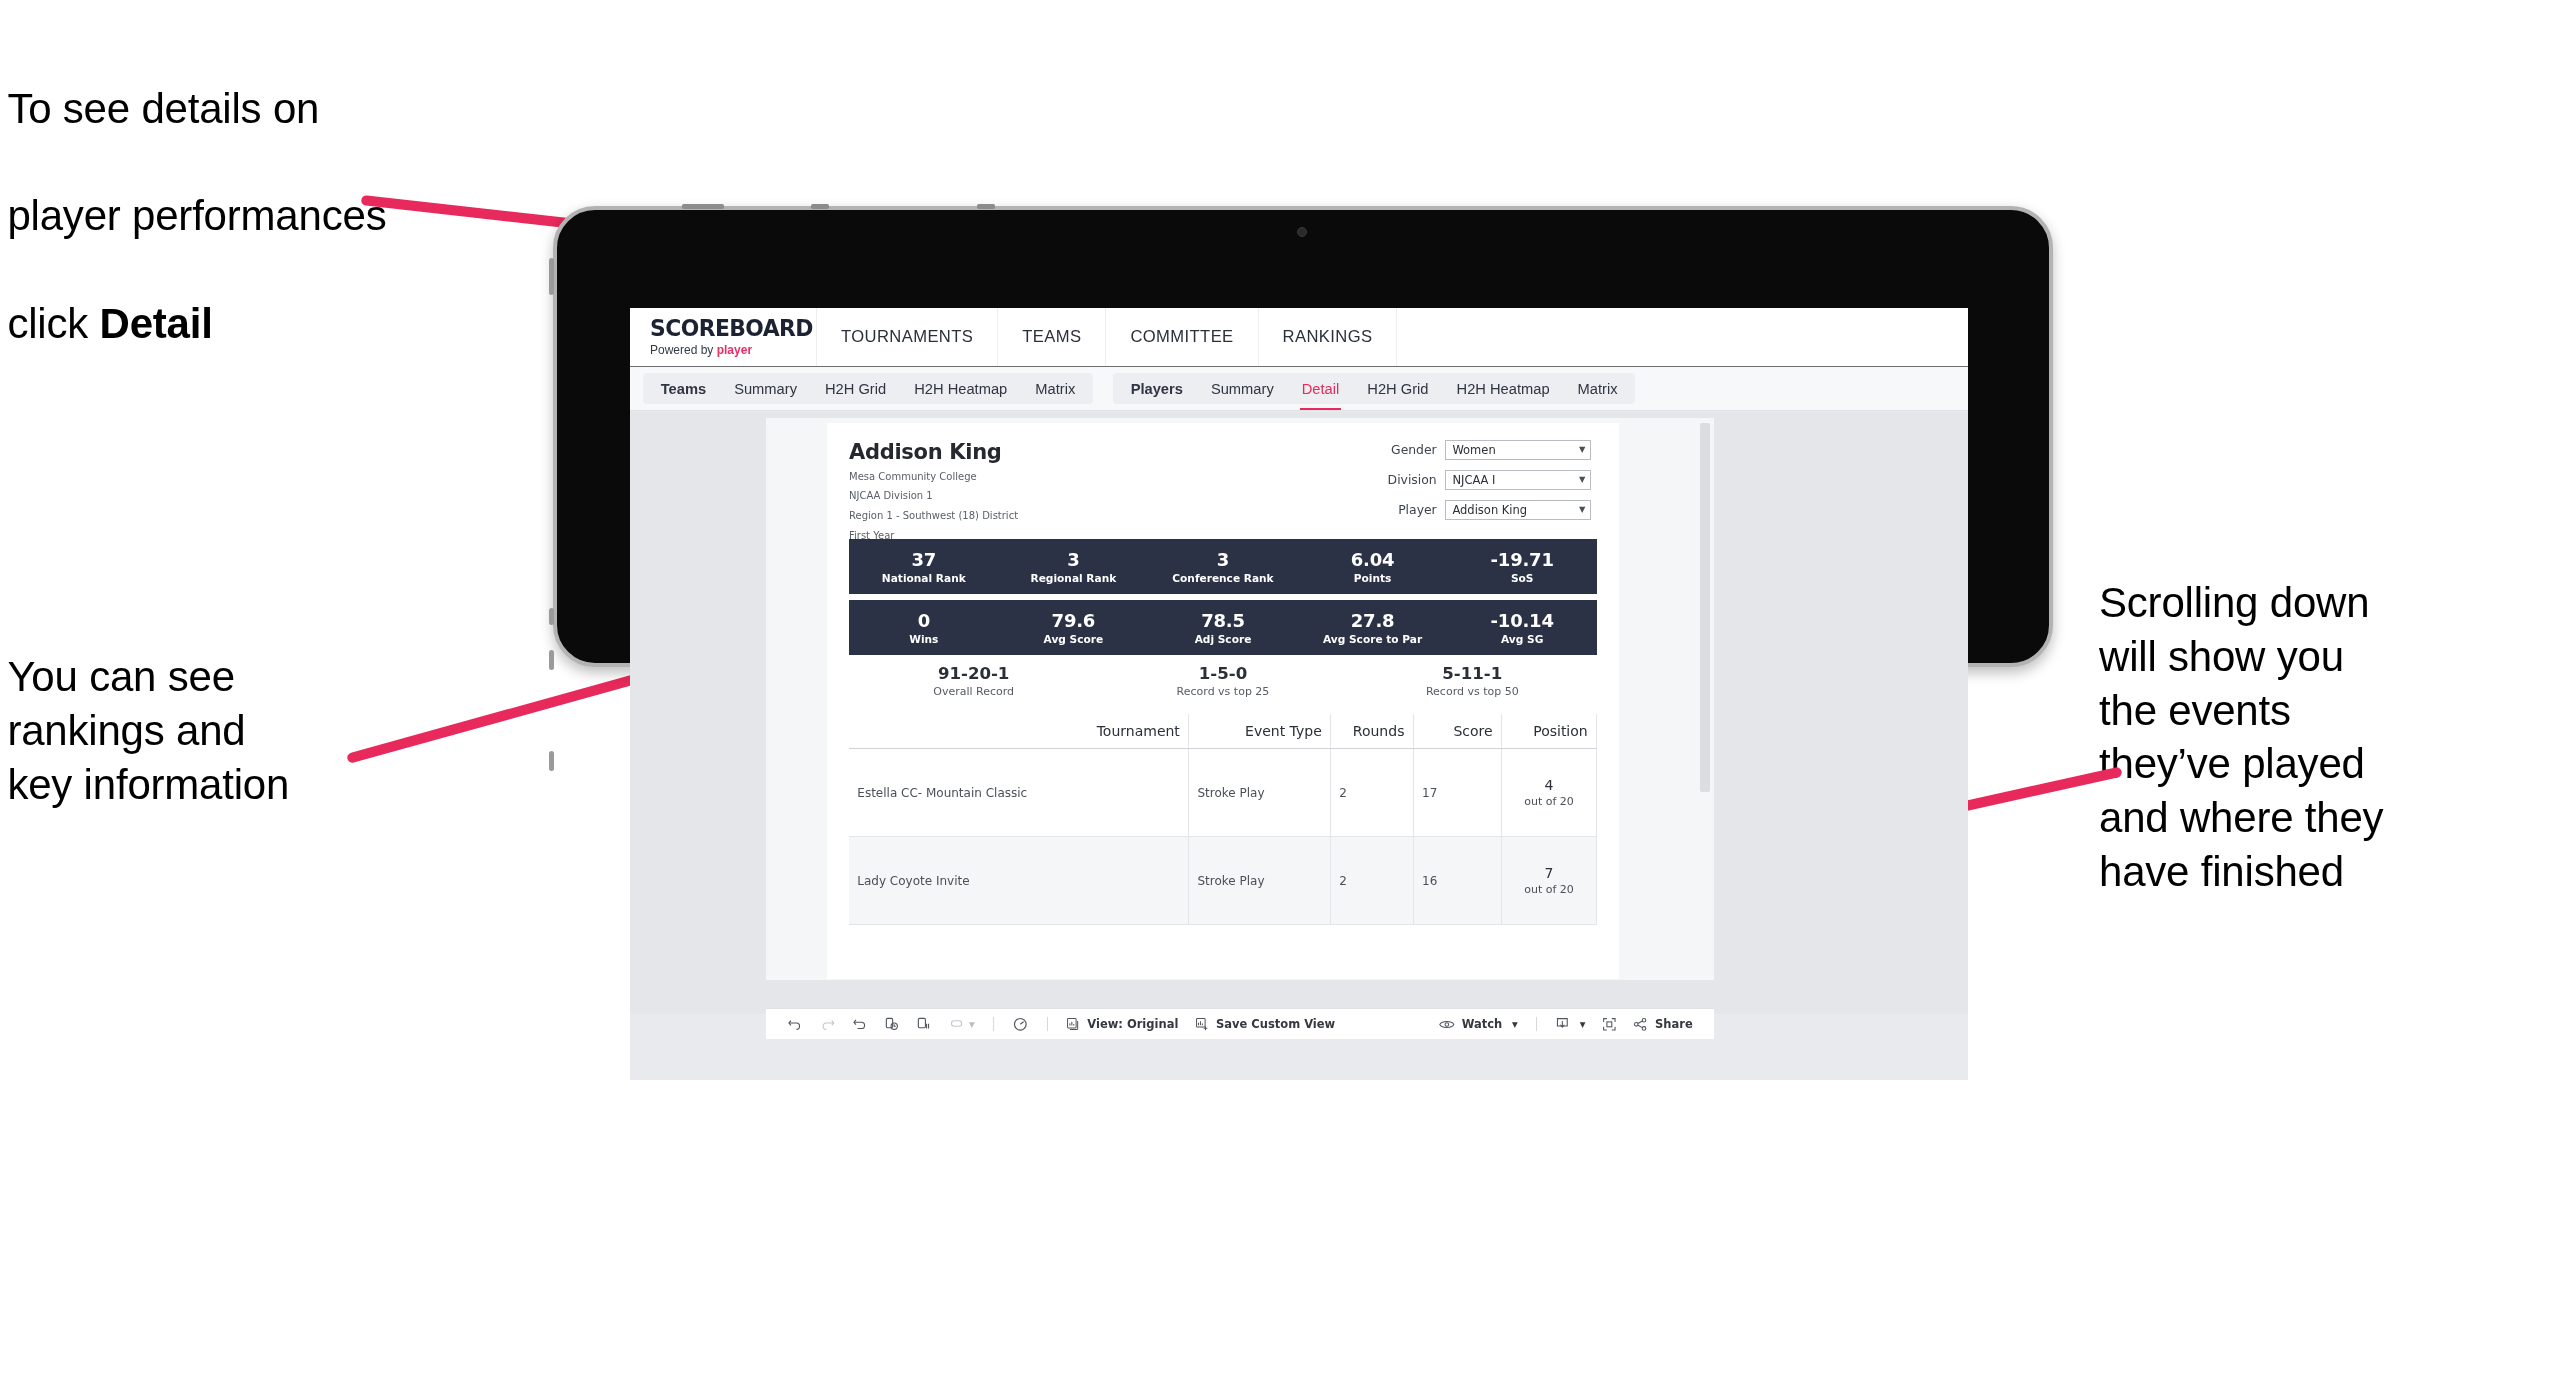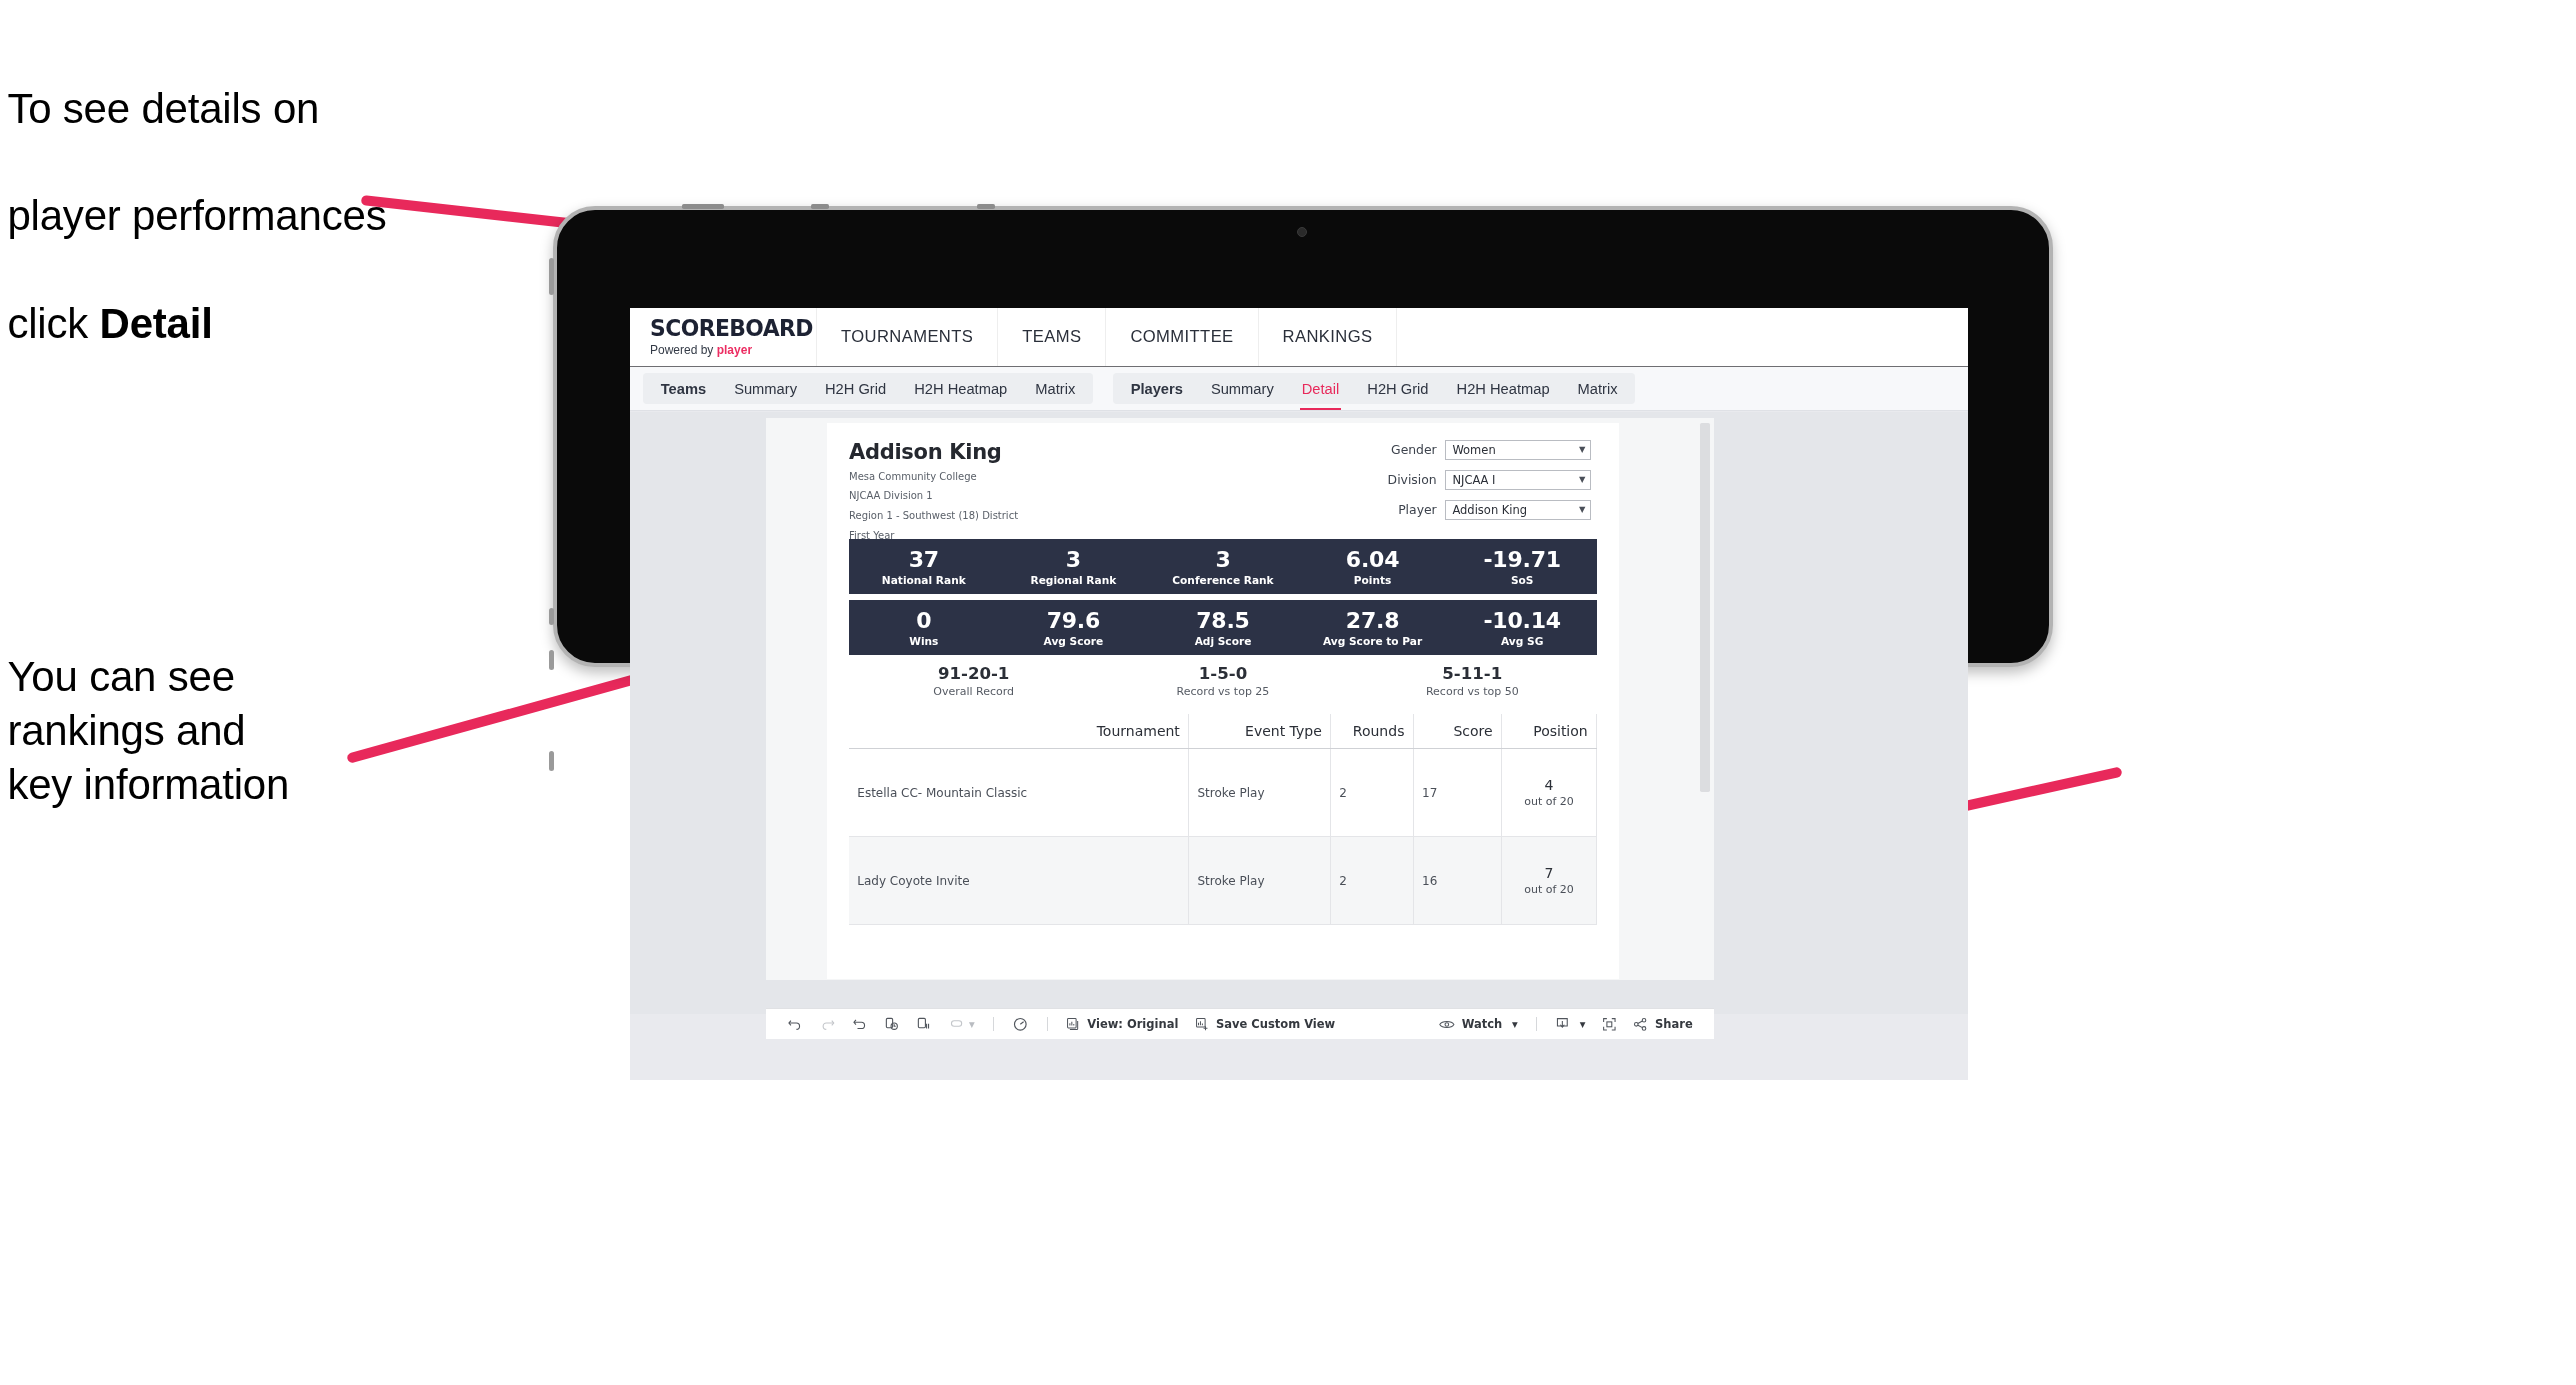--- a/index.html
+++ b/index.html
@@ -174,21 +174,21 @@
   .caret { font-size: 8.3px; color: #4a4f58; line-height: 1; }
 
   
   .statbar {
     position: absolute; left: 22px; width: 748px; height: 55px;
     background: #2c3246; display: flex; align-items: center;
   }
   #statbar1 { top: 116px; }
   #statbar2 { top: 177px; }
   .stat { flex: 1; text-align: center; color: #fff; }
-  .stat-val { font-size: 22px; font-weight: 700; letter-spacing: -0.2px;
+  .stat-val { font-size: 18px; font-weight: 700; letter-spacing: -0.2px;
     font-family: "DejaVu Sans", sans-serif; }
   .stat-lab { font-size: 10.6px; font-weight: 700; margin-top: 2.8px;
     font-family: "DejaVu Sans", sans-serif; }
 
   
   #records {
     position: absolute; left: 22px; top: 241px; width: 748px;
     display: flex; align-items: center;
   }
   .rec { flex: 1; text-align: center; color: #2b2f37; }
@@ -242,20 +242,26 @@
   <div class="annot" id="annot-detail">
     <div>To see details on</div>
     <div>player performances</div>
     <div><span>click </span><b>Detail</b></div>
   </div>
 
   <div class="annot" id="annot-rankings">You can see
 rankings and
 key information</div>
 
+  <div class="annot" id="annot-scroll">Scrolling down
+will show you
+the events
+they’ve played
+and where they
+have finished</div>
 
   <svg class="arrow" style="left:359px; top:193px; width:857px; height:111px;" viewBox="0 0 930 120">
     <line x1="8" y1="8" x2="880" y2="105" stroke="#e8295b" stroke-width="11" stroke-linecap="round"></line>
     <polygon points="930,112 848,72 866,124" fill="#e8295b"></polygon>
   </svg>
 
   <svg class="arrow" style="left:345px; top:590px; width:571px; height:175px;" viewBox="0 0 620 190">
     <line x1="8" y1="182" x2="570" y2="26" stroke="#e8295b" stroke-width="11" stroke-linecap="round"></line>
     <polygon points="620,8 530,10 566,62" fill="#e8295b"></polygon>
   </svg>

